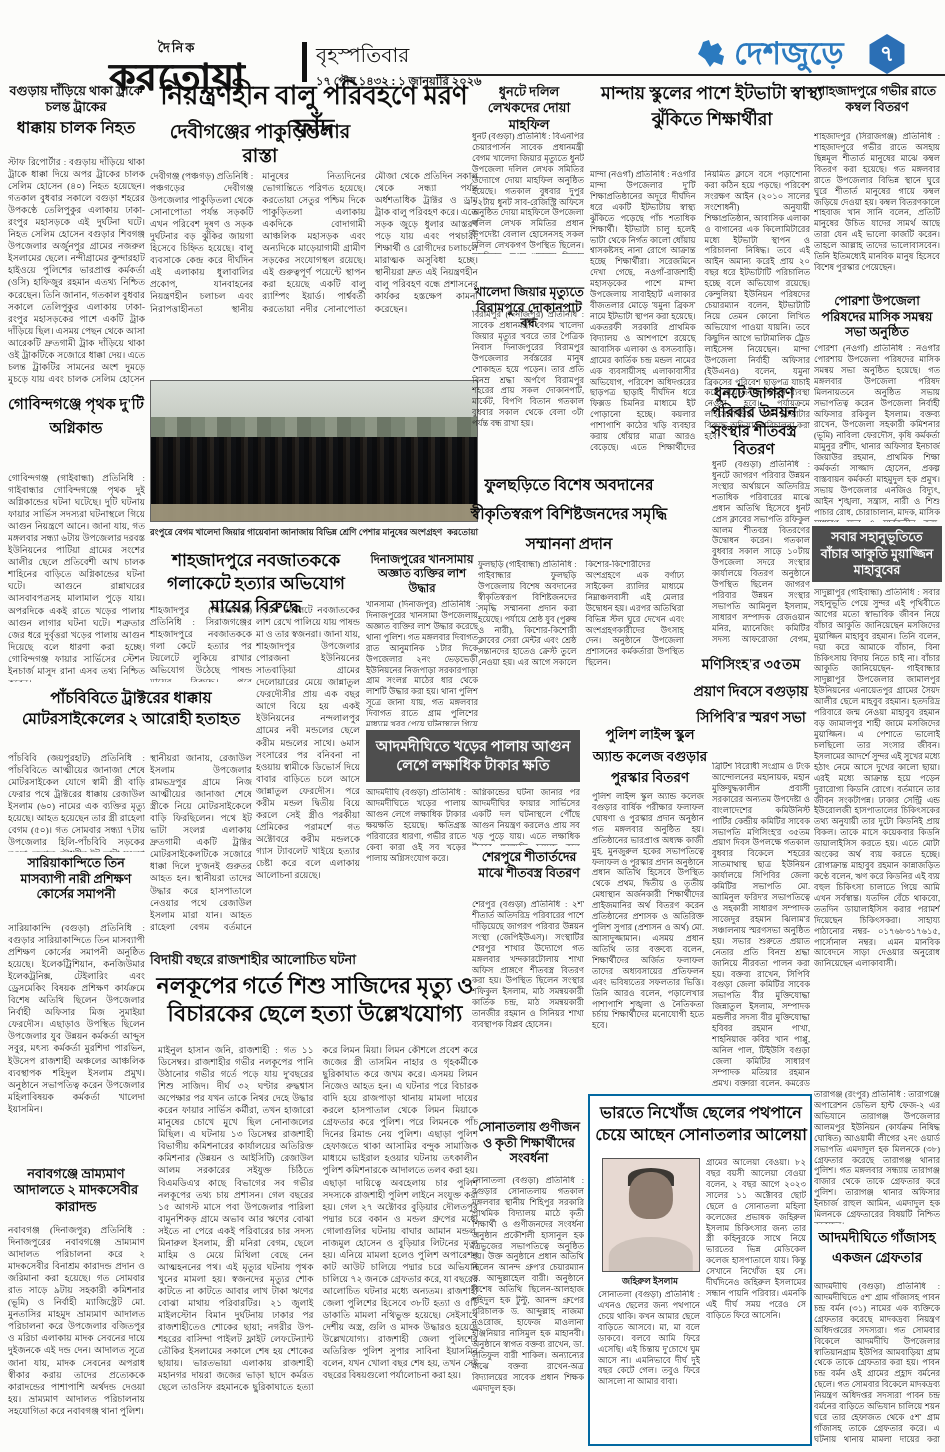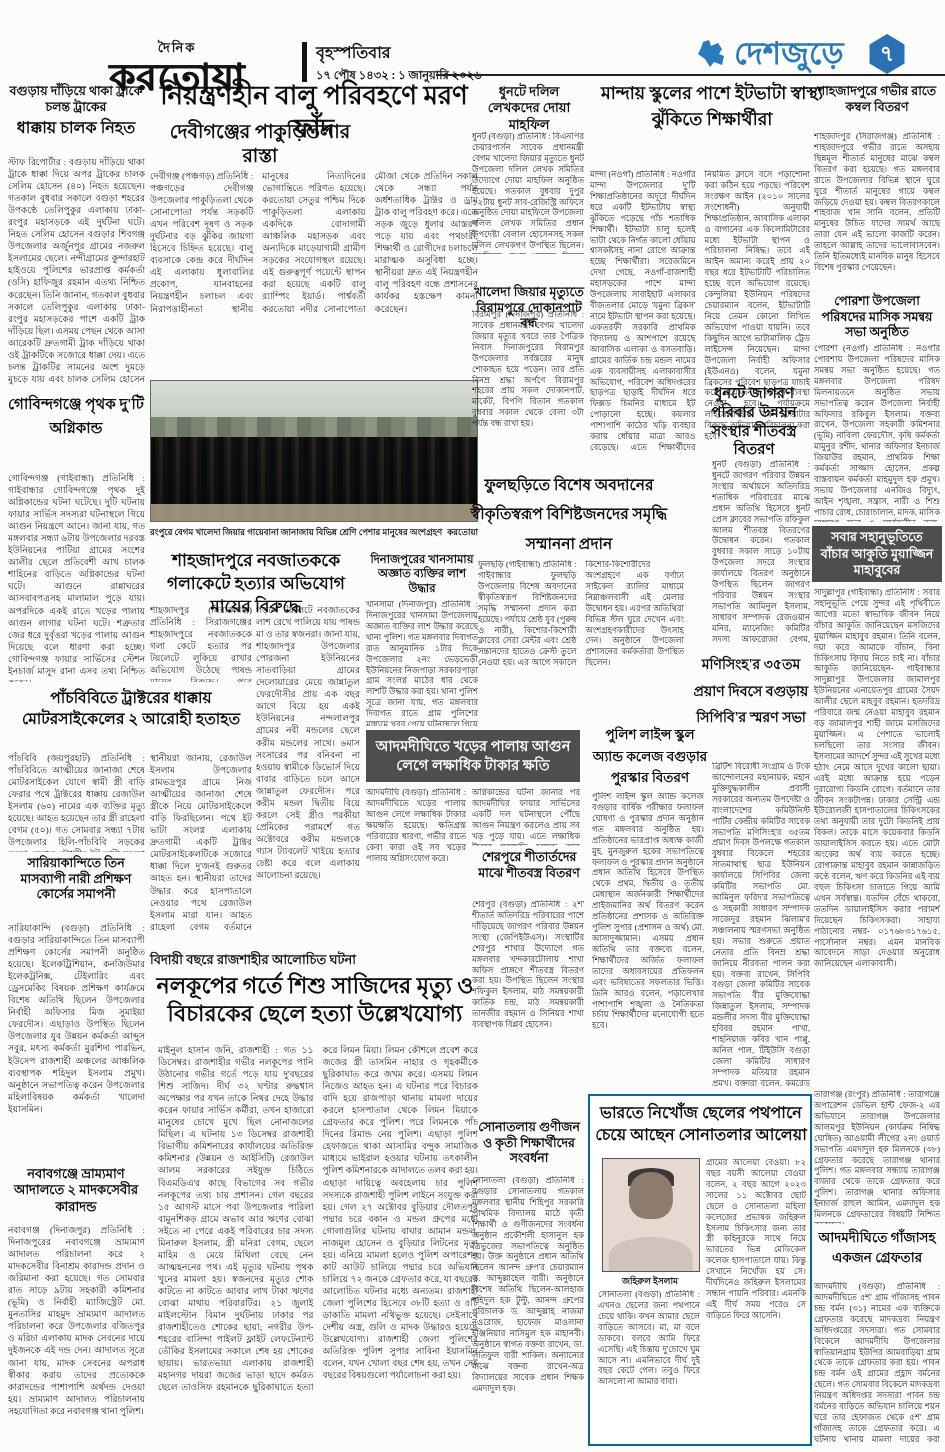--- a/index.html
+++ b/index.html
@@ -11,21 +11,21 @@
   .bd.small{font-size:8.4px;line-height:1.3;}
   .cols2{column-count:2;column-gap:9px;}
   .cols3{column-count:3;column-gap:9px;}
   .rev{background:#4e4e4e;color:#fff;display:flex;align-items:center;justify-content:center;
        text-align:center;font-weight:bold;padding:2px 4px;box-sizing:border-box;}
   .kicker{font-weight:bold;text-align:left;}
   
   .mast-small{font-weight:bold;font-size:13px;letter-spacing:2px;text-align:center;}
   .mast-big{font-weight:900;font-size:37px;line-height:1;text-align:center;letter-spacing:1px;
             text-shadow:1px 0 #000;}
-  .date-day{font-weight:bold;font-size:16px;}
+  .date-day{font-weight:normal;font-size:20px;}
   .date-line{font-size:11.5px;font-weight:bold;}
   .divbar{background:#111;}
   .sectionword{color:#2b7abf;font-weight:900;font-size:31px;line-height:1;}
   .hex{width:38px;height:40px;background:#2b6fb5;color:#fff;display:flex;align-items:center;
        justify-content:center;font-size:22px;font-weight:bold;
        clip-path:polygon(50% 0,96% 26%,96% 74%,50% 100%,4% 74%,4% 26%);}
   .rule{background:#222;}
   
   .photo{border:1px solid #666;box-sizing:border-box;overflow:hidden;position:relative;}
   .ph-sky{position:absolute;left:0;top:0;right:0;height:34%;background:linear-gradient(#d8dcd6,#c2c8bf);}

